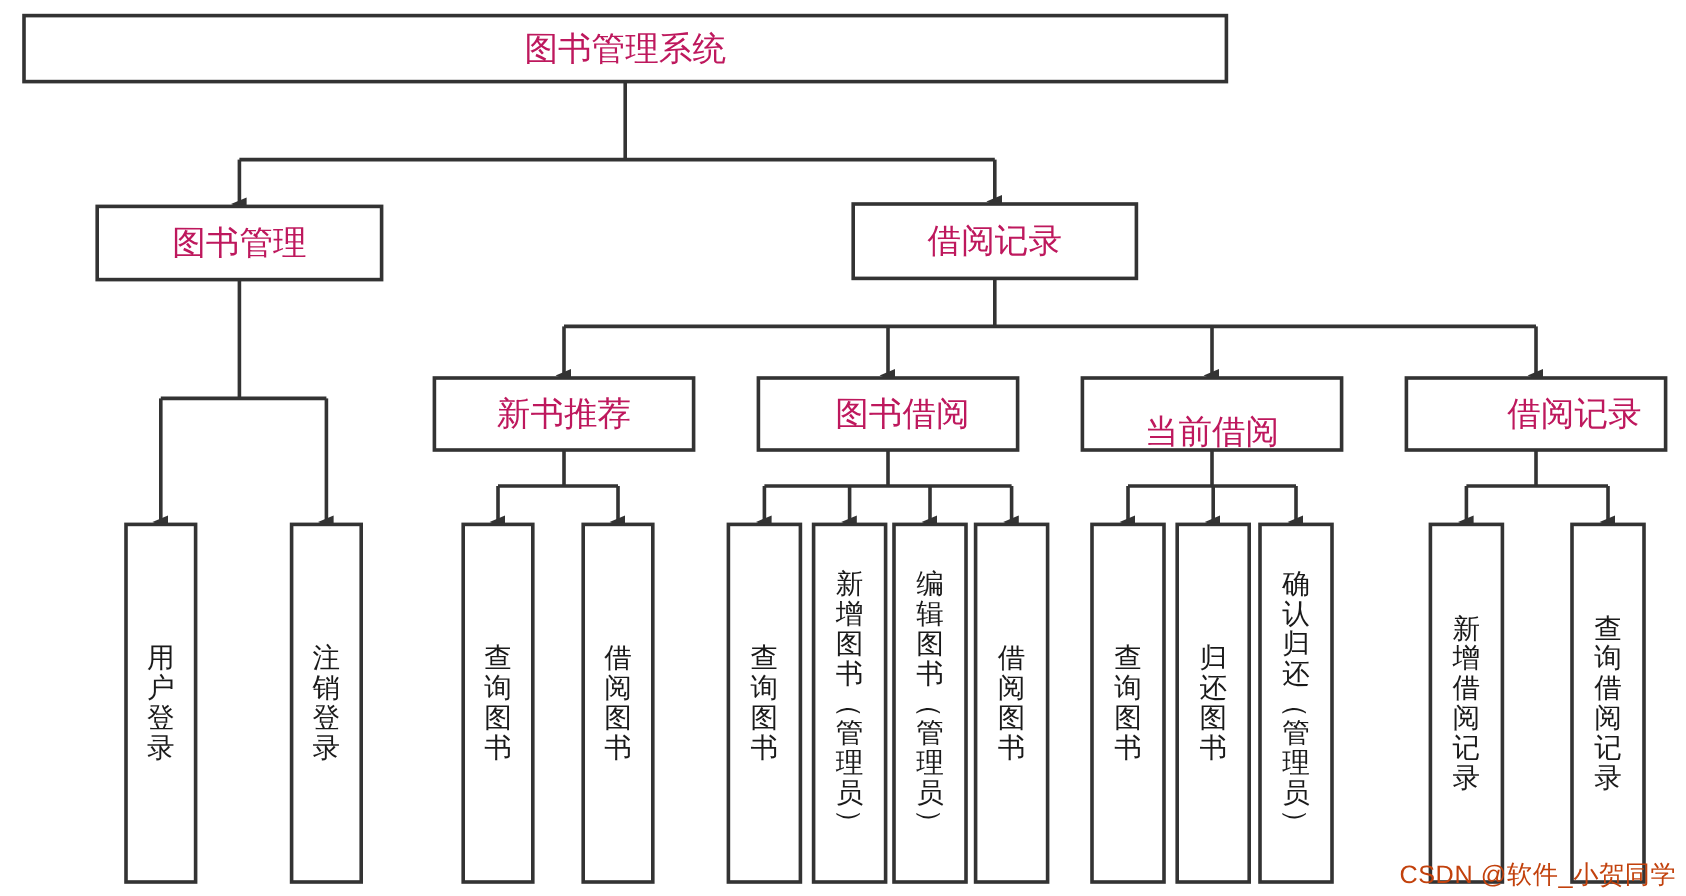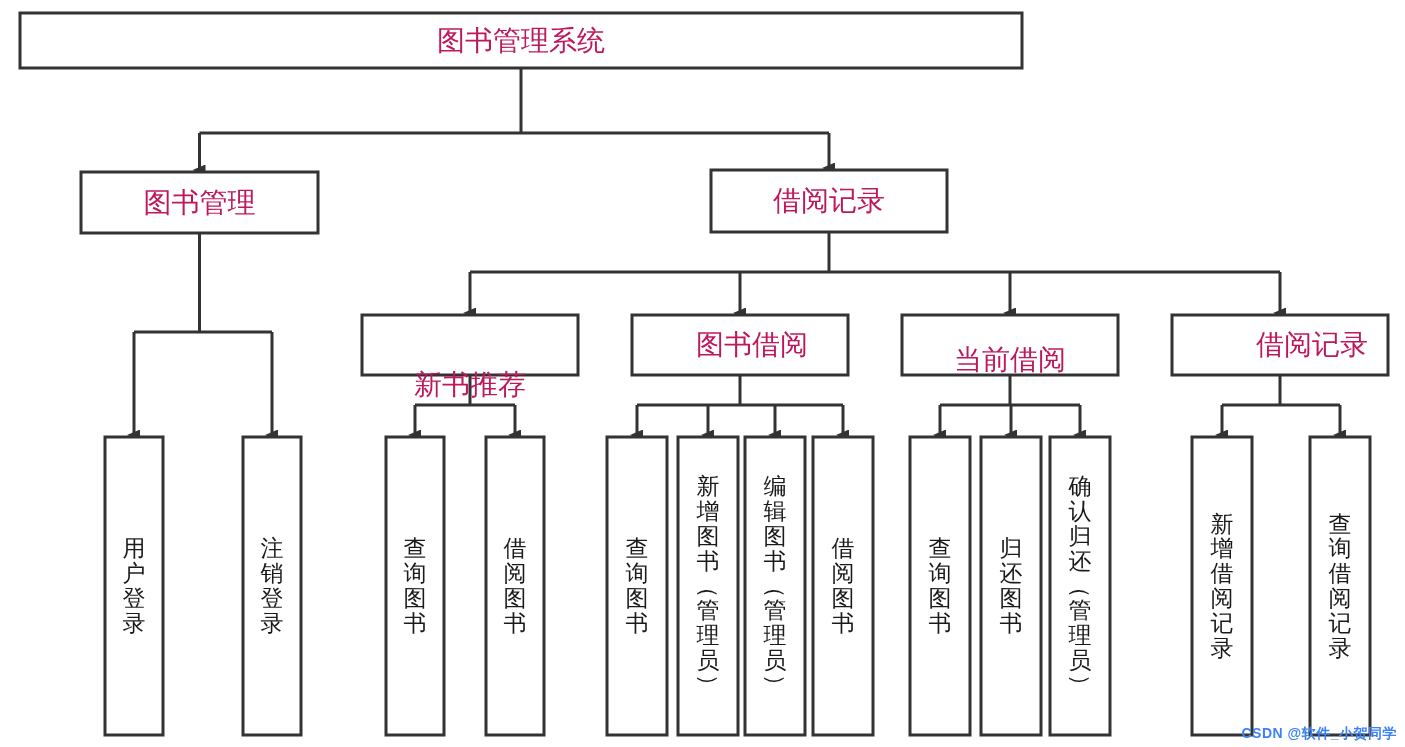--- a/index.html
+++ b/index.html
@@ -38,25 +38,24 @@
   }
   .arrow-head {
     fill: #333333;
     stroke: none;
   }
   .watermark-text {
     position: absolute;
     right: 8px;
     bottom: 4px;
     font-family: "Liberation Sans", "DejaVu Sans", sans-serif;
-    font-size: 14px;
-    color: #3b82f6;
+    font-size: 21px;
+    color: #c2410c;
     white-space: nowrap;
     letter-spacing: 0.5px;
-    font-weight: bold;
   }
   .vtext-holder {
     position: absolute;
     display: flex;
     flex-direction: column;
     align-items: center;
     justify-content: center;
     font-size: 23px;
     line-height: 1.08;
     color: #1a1a1a;
@@ -147,21 +146,21 @@
         <rect x="1050" y="437" width="60" height="298" class="node-box"></rect>
         <rect x="1192" y="437" width="60" height="298" class="node-box"></rect>
         <rect x="1310" y="437" width="60" height="298" class="node-box"></rect>
       </g>
   </svg>
 
   <div id="labels-layer">
       <div class="htext-holder" style="left: 20px; top: 13px; width: 1002px; height: 55px;">图书管理系统</div>
       <div class="htext-holder" style="left: 81px; top: 172px; width: 237px; height: 61px;">图书管理</div>
       <div class="htext-holder" style="left: 711px; top: 170px; width: 236px; height: 62px;">借阅记录</div>
-      <div class="htext-holder" style="left: 362px; top: 315px; width: 216px; height: 60px; margin-top: 40px;">新书推荐</div>
+      <div class="htext-holder" style="left: 362px; top: 315px; width: 216px; height: 60px;">新书推荐</div>
       <div class="htext-holder" style="left: 644px; top: 315px; width: 216px; height: 60px;">图书借阅</div>
       <div class="htext-holder" style="left: 902px; top: 330px; width: 216px; height: 60px;">当前借阅</div>
       <div class="htext-holder" style="left: 1172px; top: 315px; width: 216px; height: 60px; margin-left: 32px;">借阅记录</div>
       <div class="vtext-holder" style="left: 105px; top: 437px; width: 58px; height: 298px;">
         <span class="vchar">用</span>
         <span class="vchar">户</span>
         <span class="vchar">登</span>
         <span class="vchar">录</span>
       </div>
       <div class="vtext-holder" style="left: 243px; top: 437px; width: 58px; height: 298px;">

